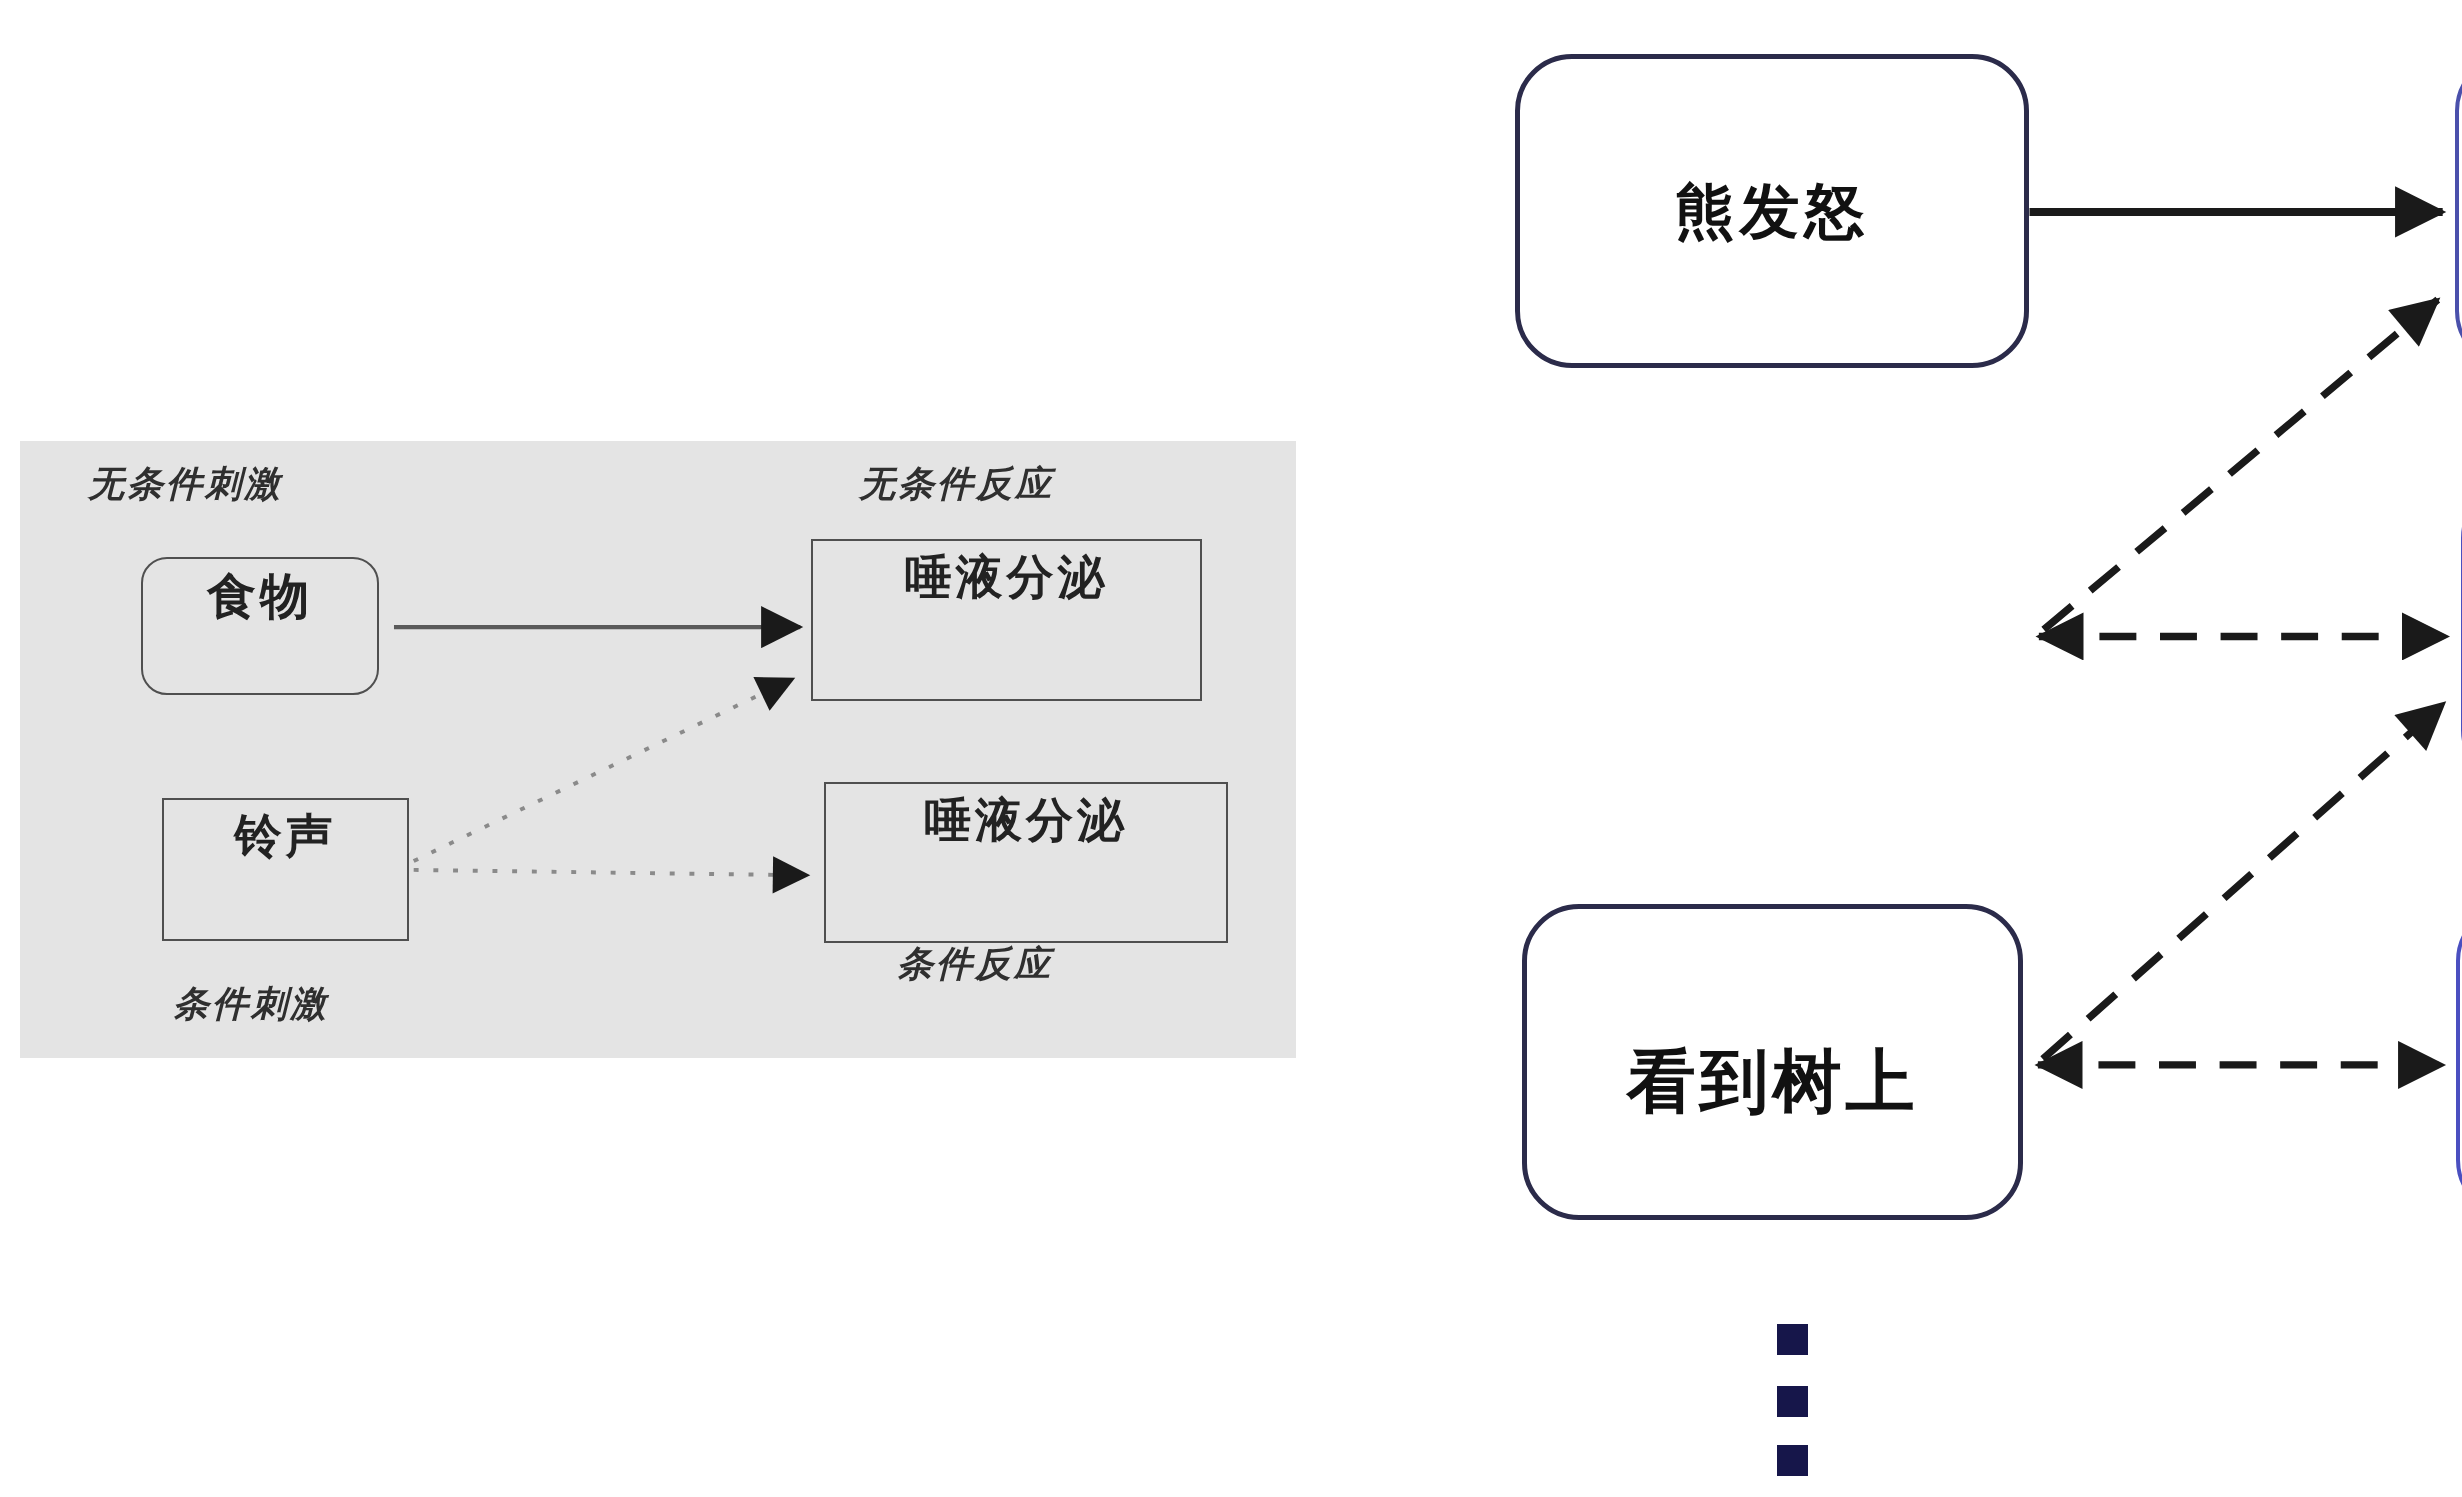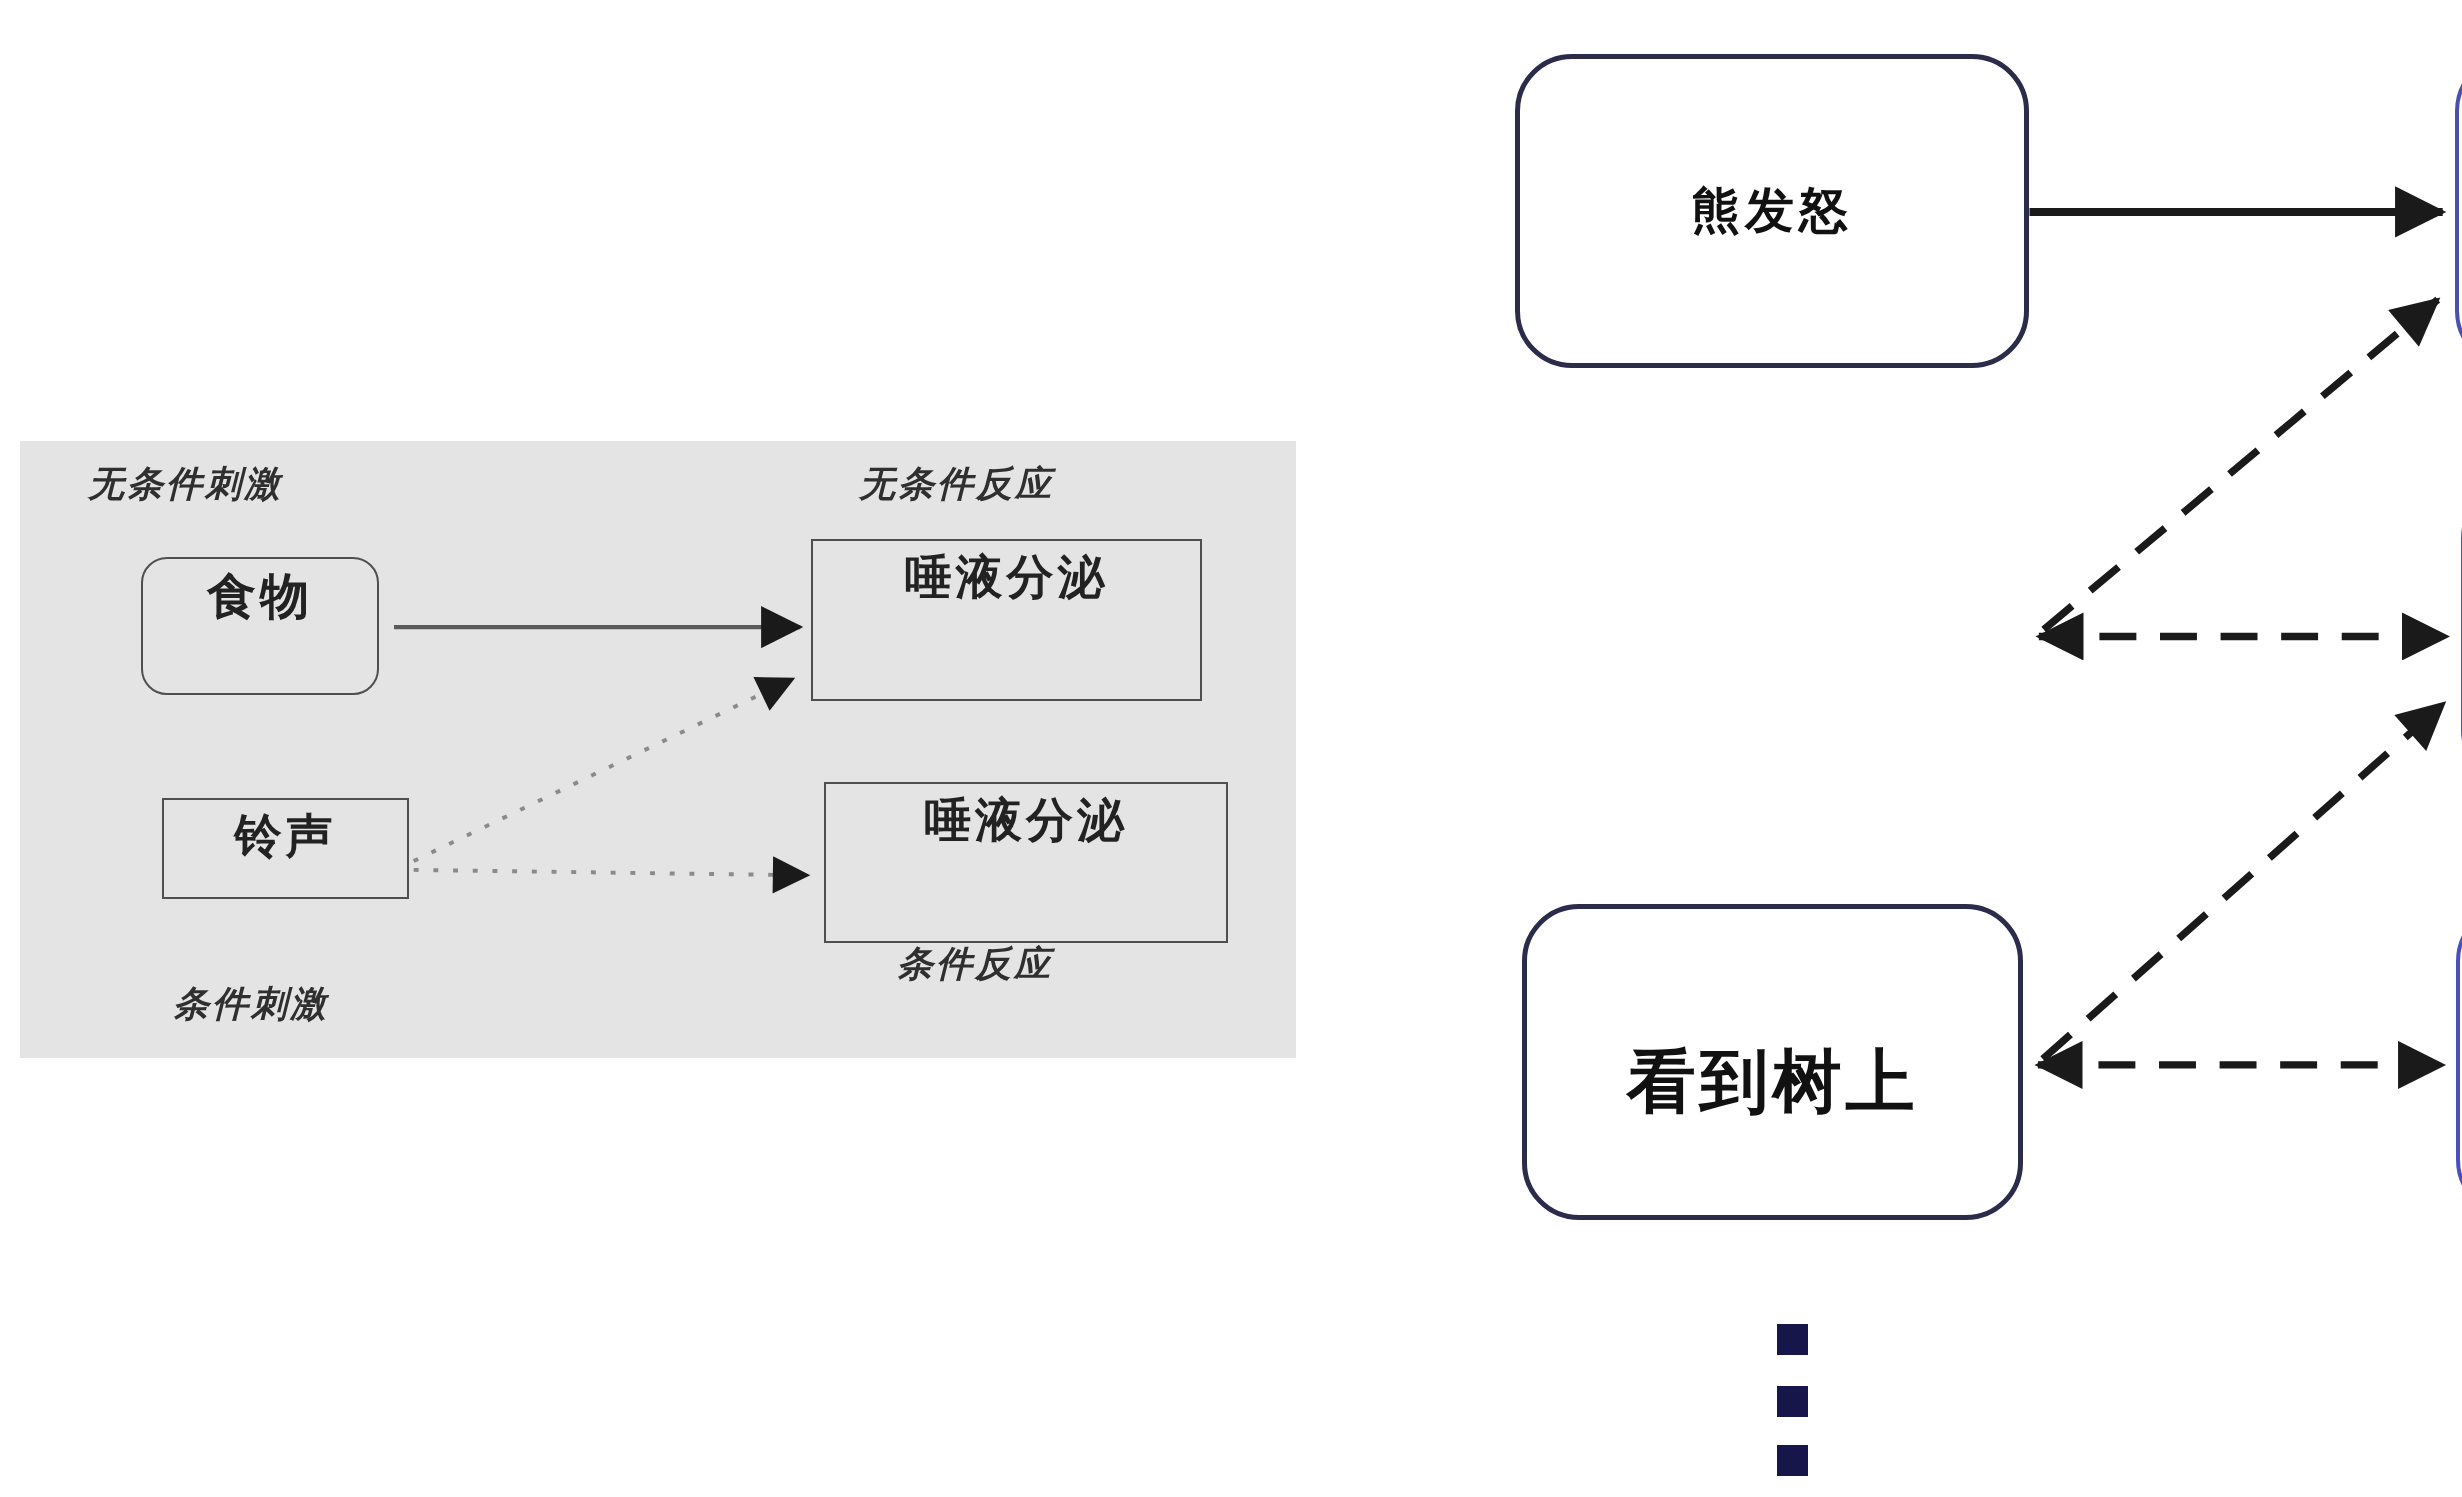--- a/index.html
+++ b/index.html
@@ -25,39 +25,39 @@
   }
   .l-box{
     position:absolute;z-index:2;box-sizing:border-box;
     background:var(--panel-gray,#e4e4e4);
     border:2.5px solid var(--left-box-border,#4f4f4f);
     display:flex;justify-content:center;align-items:flex-start;
     font-weight:bold;color:#222;padding-top:4.9px;letter-spacing:3.9px;
   }
   .l-box-food  {left:141px; top:557px;width:238px;height:138px;font-size:49px;border-radius:26px;}
   .l-box-sal1  {left:811px;top:539px;width:391px;height:162px;font-size:47px;}
-  .l-box-bell  {left:162px; top:798px;width:247px;height:101px;font-size:47px;}
+  .l-box-bell  {left:162px; top:798px;width:247px;height:143px;font-size:47px;}
   .l-box-sal2  {left:824px;top:782px;width:404px;height:161px;font-size:47px;}
   
   .r-box{
     position:absolute;z-index:2;box-sizing:border-box;background:#ffffff;
     border-radius:57px;
     display:flex;flex-direction:column;justify-content:center;align-items:center;
     color:var(--text-black,#111);
   }
   .r-navy{border:5.9px solid var(--navy-border,#2b2b4a);}
   .r-reward{border:4.9px solid var(--reward-border,#4a50ab);}
   .r-value{border:4.9px solid var(--value-border,#4a4fc0);}
   .r-box-bear  {left:1515px;top:54px; width:514px;height:314px;}
   .r-box-reward{left:2455px;top:54px; width:513px;height:314px;}
   .r-box-see   {left:1515px;top:480px; width:517px;height:308px;}
   .r-box-vsp   {left:2461px;top:481px; width:509px;height:306px;}
   .r-box-claws {left:1522px;top:904px;width:501px;height:316px;}
   .r-box-vs    {left:2456px;top:904px;width:518px;height:313px;}
-  .cn-node{font-weight:bold;font-size:49px;letter-spacing:4.9px;line-height:1.25;}
+  .cn-node{font-weight:bold;font-size:60px;letter-spacing:4.9px;line-height:1.25;}
   .cn-node-2l{font-weight:bold;font-size:69px;letter-spacing:3.9px;line-height:1.3;text-align:center;margin-top:40px;}
   
   .dot{position:absolute;width:30.5px;height:30.5px;z-index:2;}
   .dot-navy{background:var(--dots-navy,#16164a);}
   
   .ln-left-solid{stroke:var(--left-line,#5a5a5a);stroke-width:9;fill:none;}
   .ln-left-dot{stroke:var(--left-dot-line,#8a8a8a);stroke-width:8;fill:none;stroke-dasharray:10 30;}
   .ln-r-solid{stroke:var(--arrow-black,#1a1a1a);stroke-width:16;fill:none;}
   .ln-r-dash{stroke:var(--arrow-black,#1a1a1a);stroke-width:15;fill:none;stroke-dasharray:75 48;}
   .ah{fill:var(--arrow-black,#1a1a1a);}

